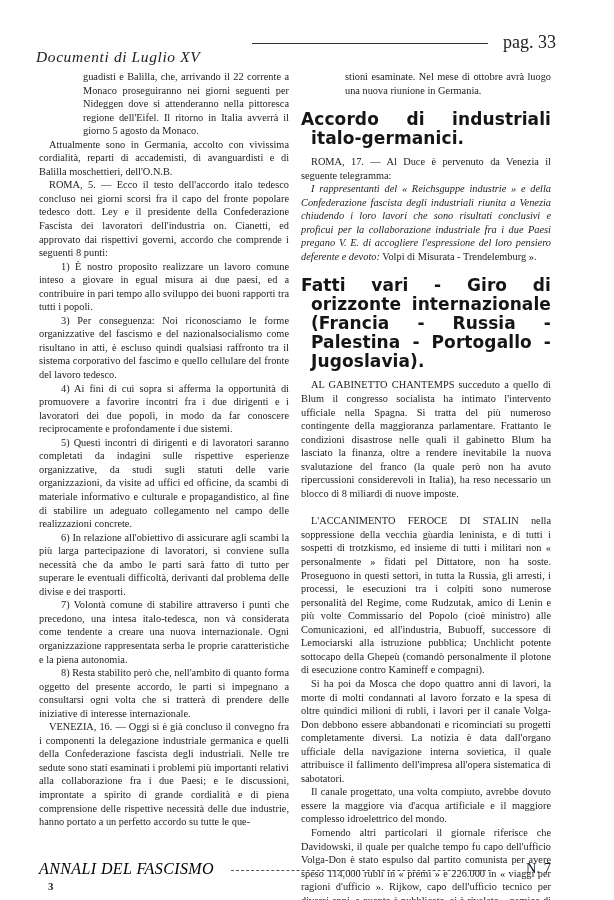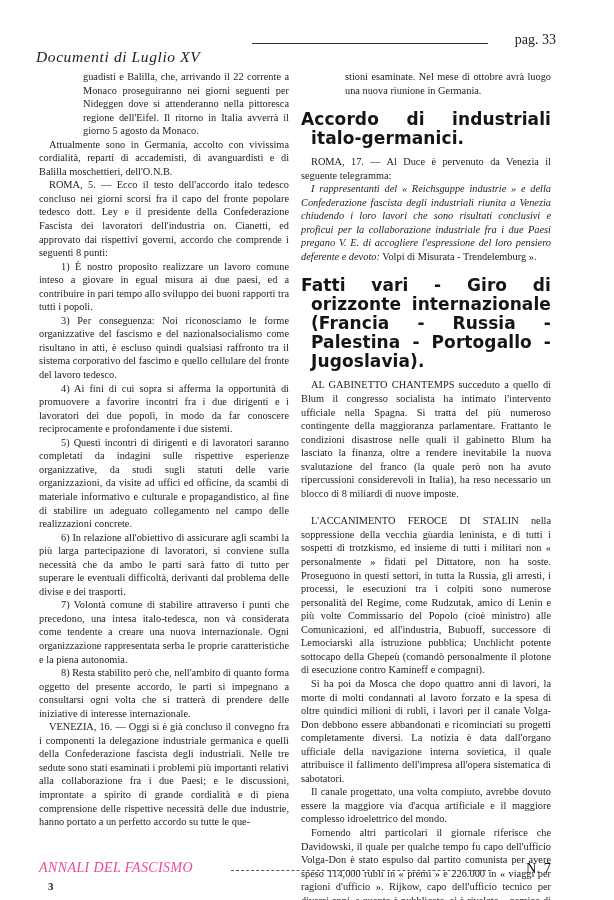--- a/index.html
+++ b/index.html
@@ -5,38 +5,38 @@
   html, body { margin: 0; padding: 0; background: #ffffff; }
   body { width: 614px; height: 900px; position: relative; overflow: hidden;
          font-family: "Liberation Serif", "DejaVu Serif", serif; color: #1c1c1c; }
   .page { position: absolute; left: 0; top: 0; width: 614px; height: 900px; }
 
   .running-head { position: absolute; left: 36px; top: 32px; width: 520px; height: 22px; }
   .running-head .title { position: absolute; left: 0; top: 16px; font-style: italic;
          font-size: 15.5px; letter-spacing: 0.6px; color: #222; }
   .running-head .rule { position: absolute; left: 216px; right: 68px; top: 11px;
          border-top: 1.2px solid #333; }
-  .running-head .pg { position: absolute; right: 0; top: 0; font-size: 14px; color: #222; }
+  .running-head .pg { position: absolute; right: 0; top: 0; font-size: 18px; color: #222; }
 
   .col { position: absolute; top: 70px; width: 250px; font-size: 10.35px; line-height: 13.55px;
          text-align: justify; hyphens: manual; }
   .col.left { left: 39px; }
   .col.right { left: 301px; width: 250px; }
   .col p { margin: 0; text-indent: 10px; }
   .col p.noind { text-indent: 0; margin-left: 44px; }
   .col p.item { text-indent: 22px; }
   .col p.gap { margin-top: 14px; }
 
   .hd { font-family: "DejaVu Sans", "Liberation Sans", sans-serif; font-weight: bold;
         font-size: 17px; line-height: 19px; margin: 13px 0 7px 0; padding-left: 10px;
         text-indent: -10px; text-align: justify; color: #151515; letter-spacing: 0.1px; }
 
   .running-foot { position: absolute; left: 39px; top: 860px; width: 512px; height: 20px; }
   .running-foot .journal { position: absolute; left: 0; top: 0; font-style: italic;
-         font-size: 14px; letter-spacing: 0.4px; color: #ec4899; text-align: right; }
+         font-size: 16px; letter-spacing: 0.4px; color: #000000; text-align: right; }
   .running-foot .rule { position: absolute; left: 192px; right: 60px; top: 10px;
          border-top: 1px dashed #555; }
   .running-foot .num { position: absolute; right: 0; top: 0; font-size: 14.5px; color: #0f172a; }
   .sheet-num { position: absolute; left: 48px; top: 880px; font-size: 11px; font-weight: bold; color: #222; }
 </style>
 </head>
 <body>
 
 <div class="page">
 

